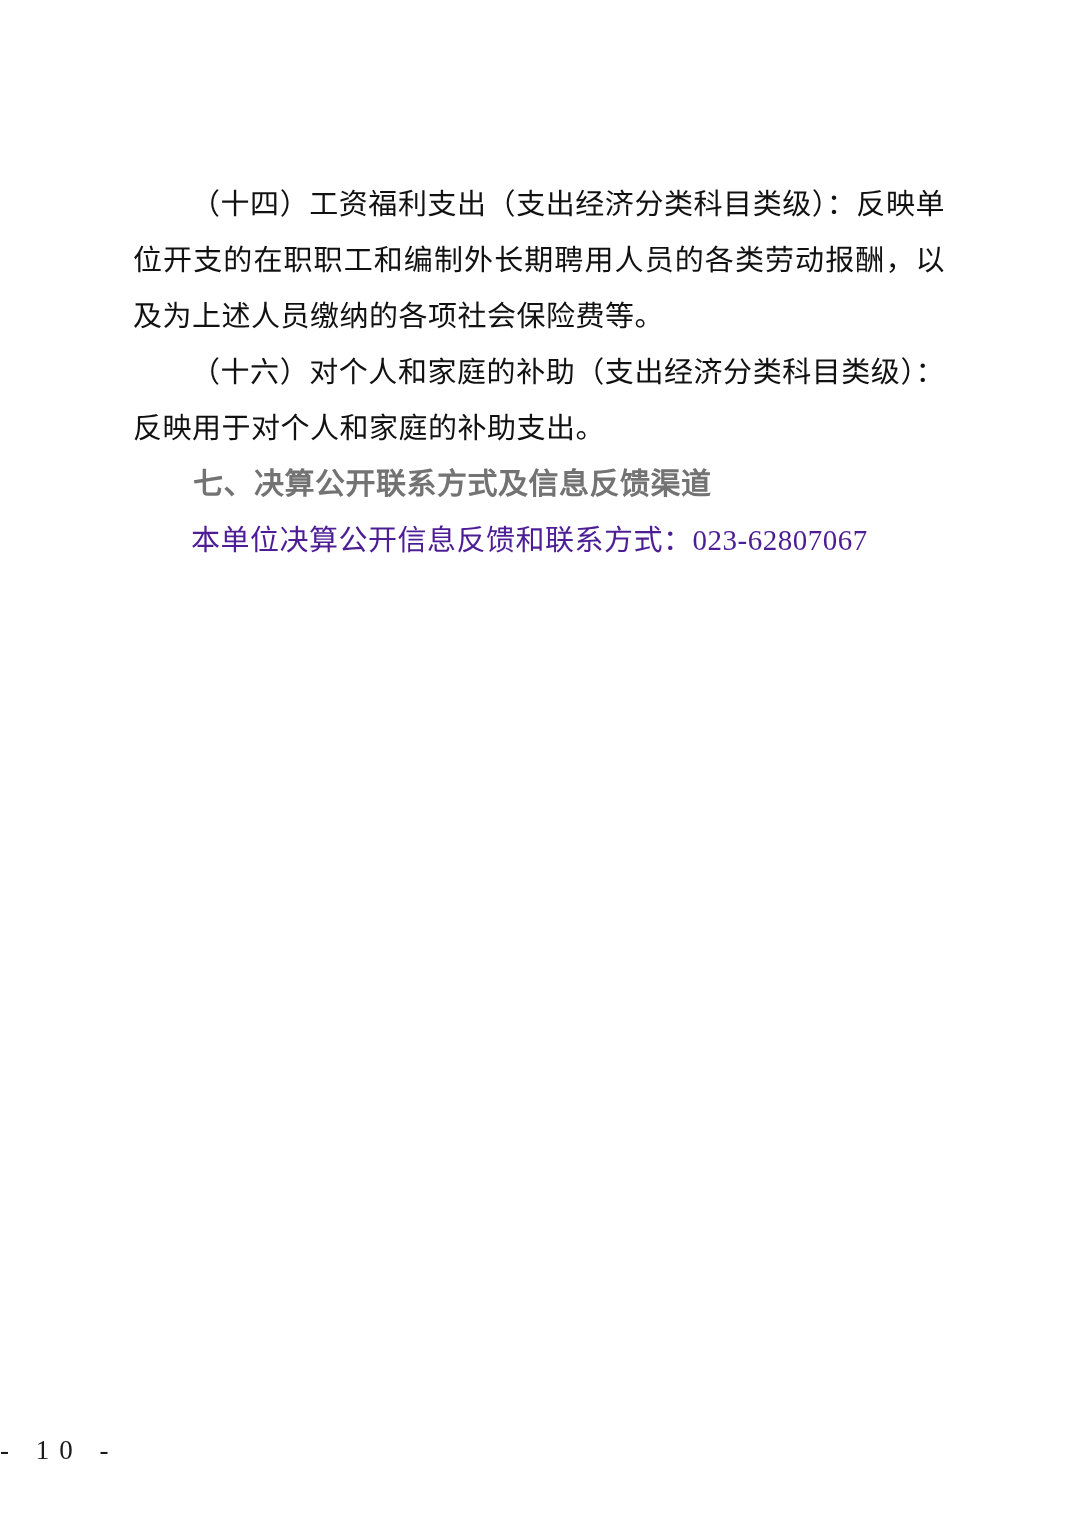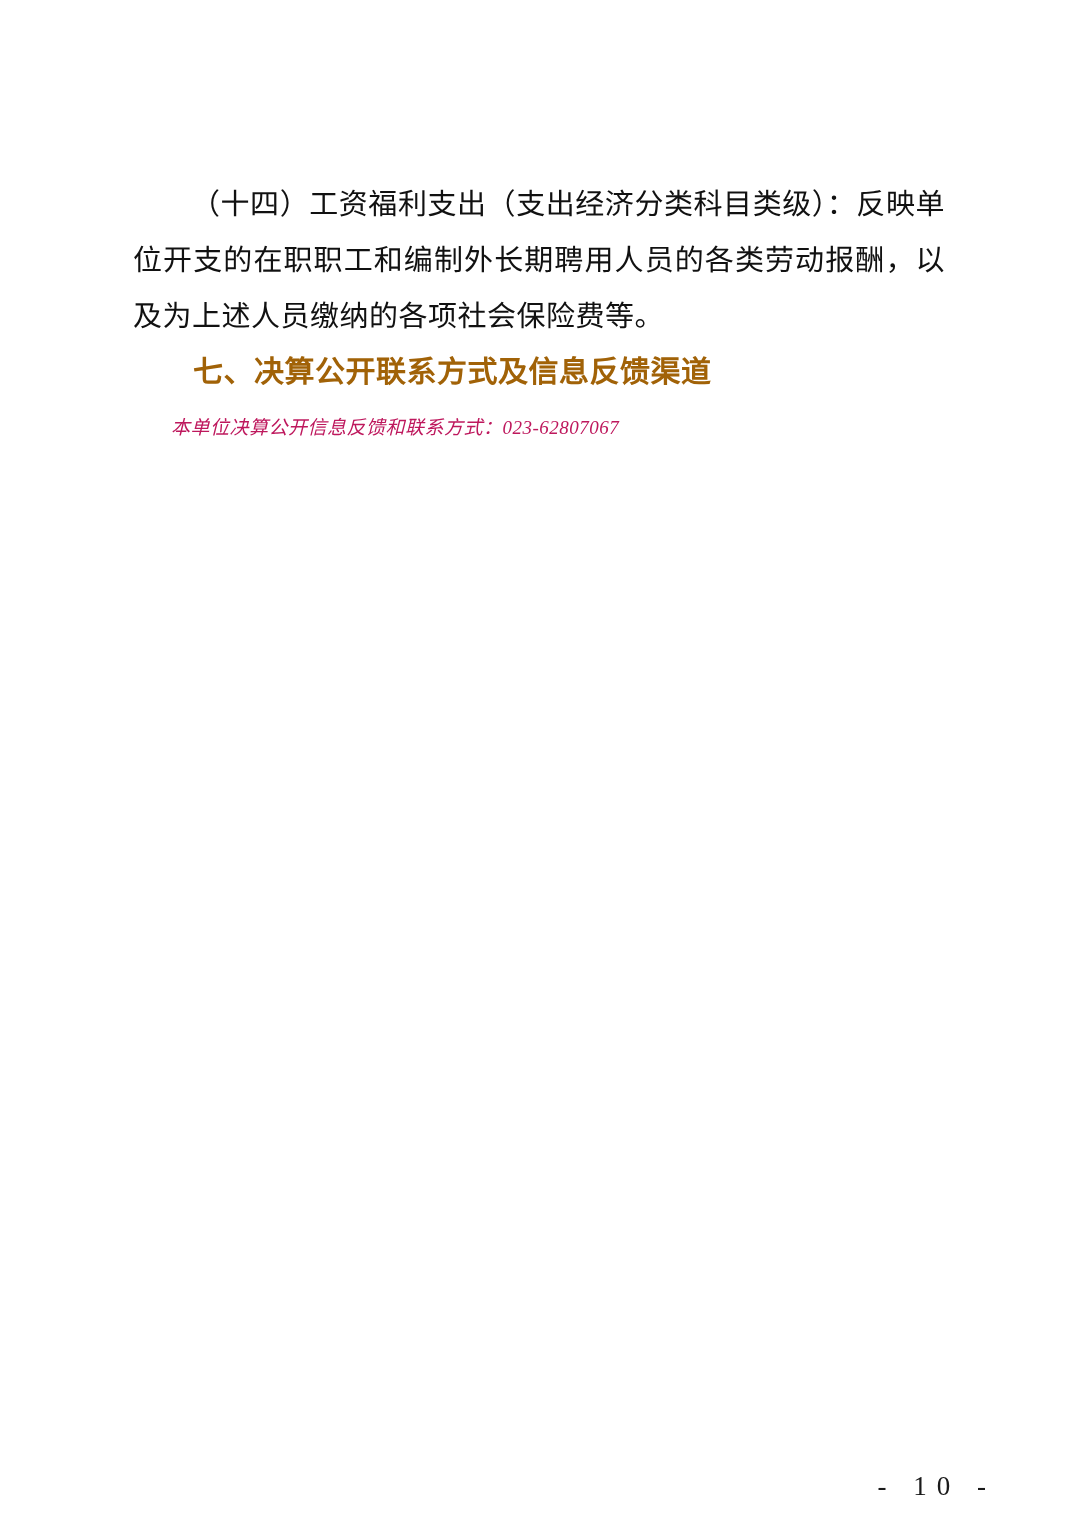--- a/index.html
+++ b/index.html
@@ -32,52 +32,52 @@
     letter-spacing: 0.5px;
     color: #111111;
   }
   .section-heading {
     margin: 0;
     font-family: "Liberation Sans", "DejaVu Sans", sans-serif;
     font-weight: bold;
     font-size: 30px;
     line-height: 56px;
     text-indent: 2em;
-    color: #a16207;
+    color: #737373;
     letter-spacing: 0.5px;
   }
   .contact-line {
     margin: 0;
-    font-size: 19px;
+    font-size: 29px;
     line-height: 56px;
     text-indent: 2em;
     letter-spacing: 0.5px;
-    color: #be185d;
-    font-style: italic;
+    color: #4c1d95;
   }
   .page-footer {
     position: absolute;
     left: 0;
-    top: 1471px;
+    top: 1435px;
     width: 100%;
-    text-align: right;
+    text-align: left;
   }
   .page-number {
     font-family: "Liberation Serif", "DejaVu Serif", serif;
     font-size: 27px;
     color: #1a1a1a;
     letter-spacing: 10px;
   }
 </style>
 </head>
 <body>
 
 <div class="page">
   <div class="content">
     <p class="body-para">（十四）工资福利支出（支出经济分类科目类级）：反映单位开支的在职职工和编制外长期聘用人员的各类劳动报酬，以及为上述人员缴纳的各项社会保险费等。</p>
+    <p class="body-para">（十六）对个人和家庭的补助（支出经济分类科目类级）：反映用于对个人和家庭的补助支出。</p>
     <h2 class="section-heading">七、决算公开联系方式及信息反馈渠道</h2>
     <p class="contact-line">本单位决算公开信息反馈和联系方式：023-62807067</p>
   </div>
 
   <div class="page-footer">
     <span class="page-number">- 10 -</span>
   </div>
 </div>
 
 </body></html>

